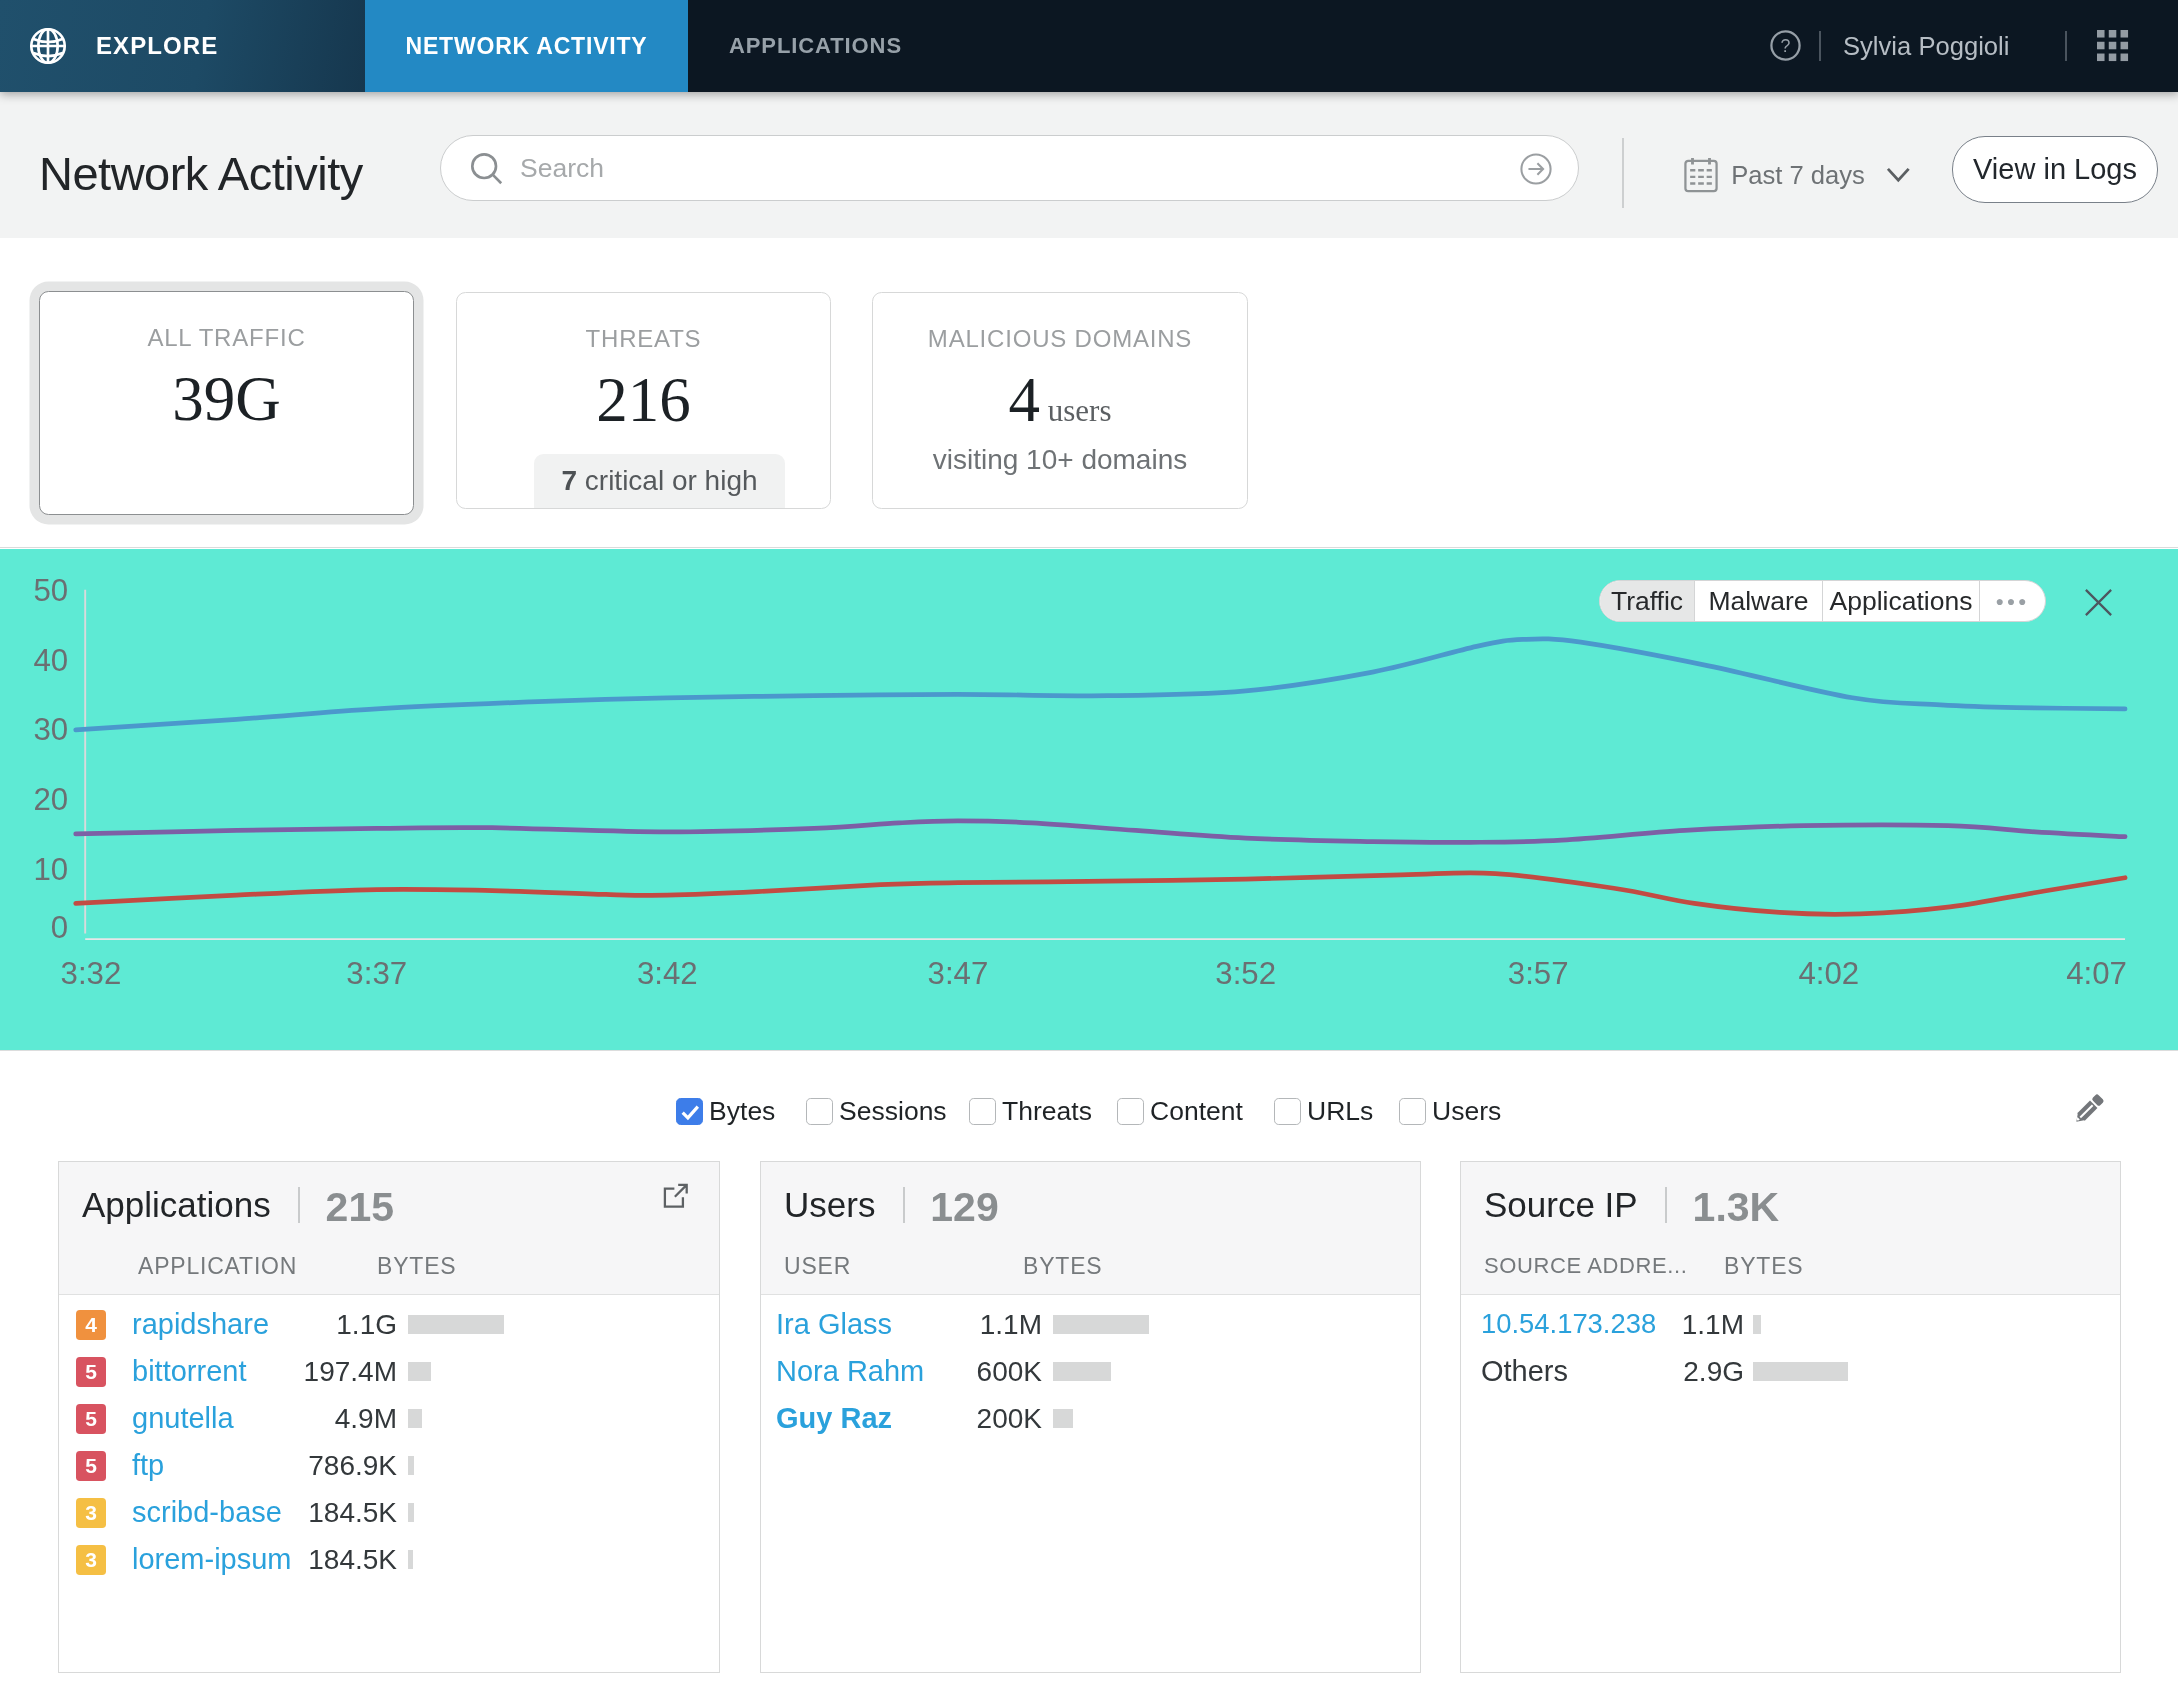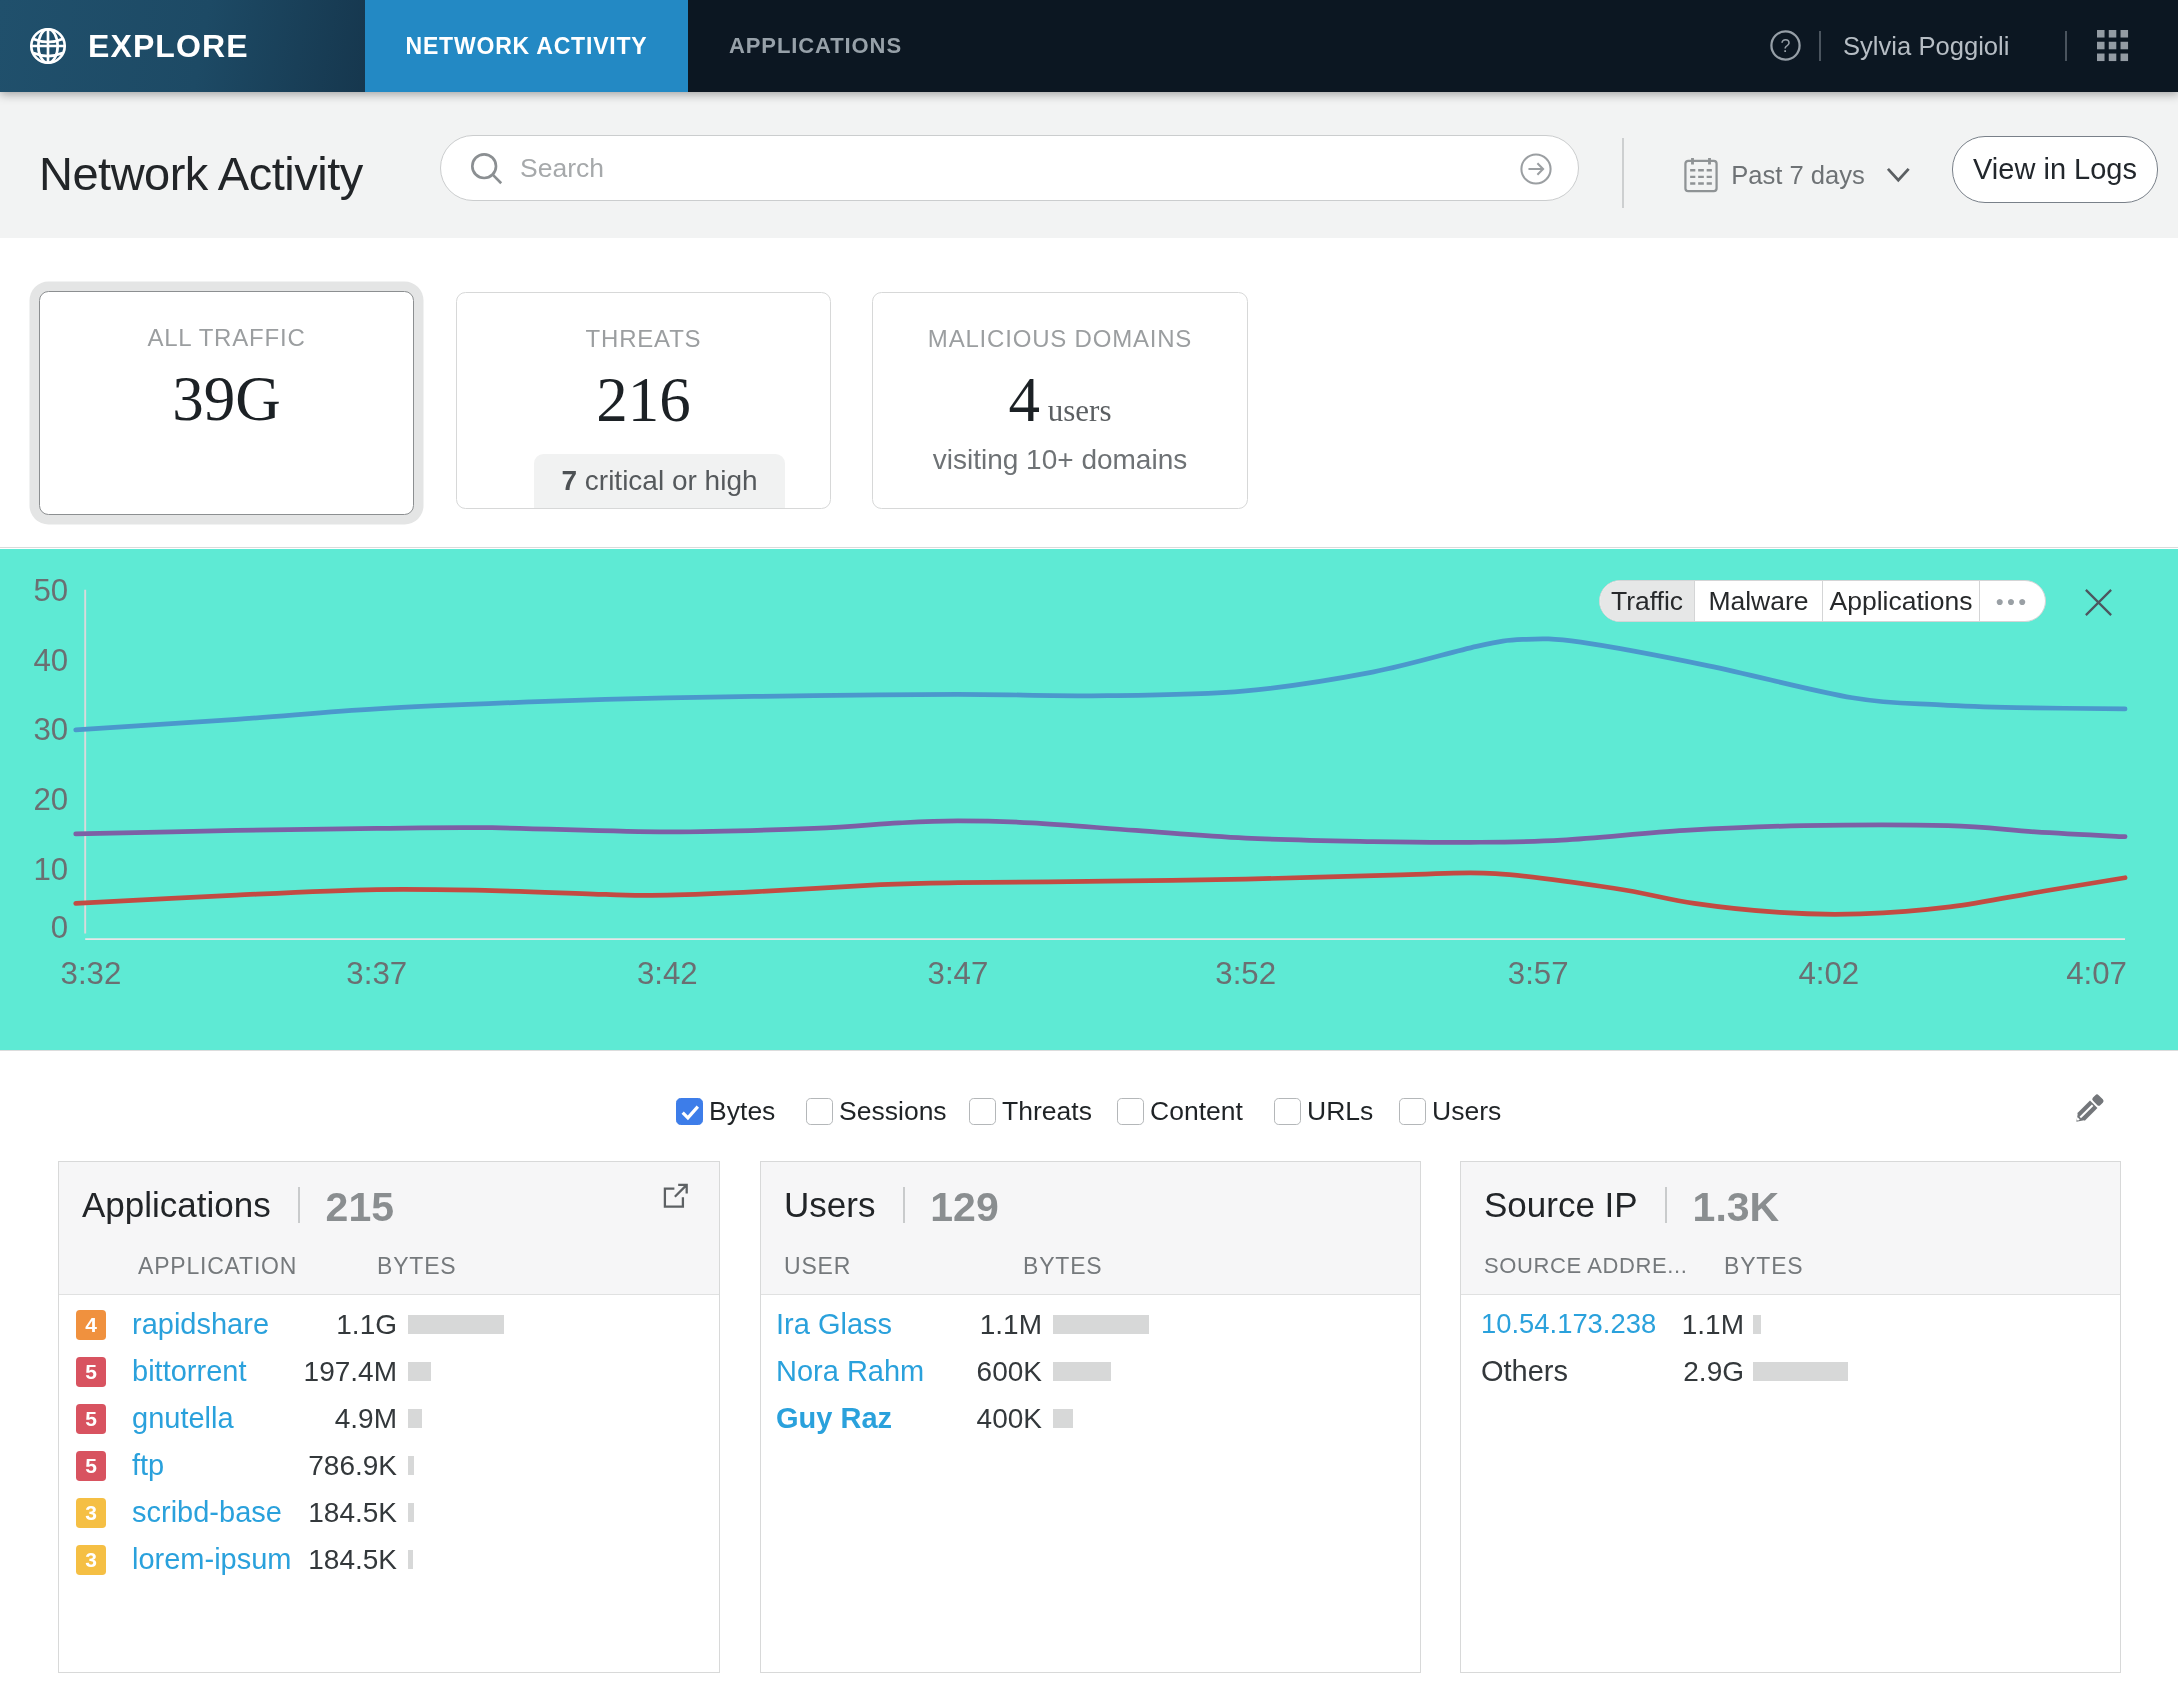--- a/index.html
+++ b/index.html
@@ -3,21 +3,21 @@
 <meta charset="utf-8">
 <style>
 * { margin:0; padding:0; box-sizing:border-box; }
 html,body { width:2179px; height:1696px; background:#fff; font-family:"Liberation Sans", sans-serif; overflow:hidden; position:relative; }
 .abs { position:absolute; }
 
 
 #topnav { position:absolute; left:0; top:0; width:2179px; height:92px; background:#0c1722; box-shadow:0 2.8px 9.5px rgba(0,0,0,0.35); z-index:10; }
 #explore { position:absolute; left:0; top:0; width:365px; height:92px; background:linear-gradient(100deg,#20506c 0%,#1d4a65 55%,#16374e 100%); display:flex; align-items:center; }
 #explore svg { margin-left:29px; }
-#explore .t { color:#fff; font-size:32px; font-weight:bold; letter-spacing:1.1px; margin-left:21px; }
+#explore .t { color:#fff; font-size:24px; font-weight:bold; letter-spacing:1.1px; margin-left:29px; }
 #tab-na { position:absolute; left:365px; top:0; width:323px; height:92px; background:#2389c4; color:#fff; font-size:23px; font-weight:bold; letter-spacing:0.8px; display:flex; align-items:center; justify-content:center; }
 #tab-apps { position:absolute; left:688px; top:0; height:92px; padding-left:41px; color:#97a1a9; font-size:22px; font-weight:bold; letter-spacing:0.9px; display:flex; align-items:center; }
 .nav-div { position:absolute; top:31px; width:1.9px; height:30px; background:#4a545e; }
 #nav-name { position:absolute; left:1843px; top:0; height:92px; display:flex; align-items:center; color:#b6bdc4; font-size:25.6px; }
 
 
 #hdr { position:absolute; left:0; top:92px; width:2179px; height:147px; background:#f2f3f3; border-bottom:1.9px solid #e2e3e3; }
 #title { position:absolute; left:39px; top:54px; font-size:47px; color:#222528; font-weight:400; letter-spacing:-0.5px; }
 #search { position:absolute; left:440px; top:43px; width:1139px; height:66px; background:#fff; border:1.9px solid #cbcdce; border-radius:33px; }
 #search .ph { position:absolute; left:79px; top:17px; font-size:26.5px; color:#a6a9ab; }
@@ -290,21 +290,21 @@
           <div class="val" style="left:92px;width:189px">1.1M</div>
           <div class="bar" style="left:292px;width:96px"></div>
         </div>
       <div class="row">
           <div class="name" style="left:15px">Nora Rahm</div>
           <div class="val" style="left:92px;width:189px">600K</div>
           <div class="bar" style="left:292px;width:58px"></div>
         </div>
       <div class="row">
           <div class="name" style="left:15px;font-weight:bold">Guy Raz</div>
-          <div class="val" style="left:92px;width:189px">400K</div>
+          <div class="val" style="left:92px;width:189px">200K</div>
           <div class="bar" style="left:292px;width:20px"></div>
         </div>
     </div>
   </div>
 
   <div class="panel" id="panel3">
     <div class="phead">
       <div class="ttl">Source IP<span class="bar"></span><span class="cnt">1.3K</span></div>
       <div class="cols" style="left:23px;font-size:22px;letter-spacing:0.6px">SOURCE ADDRE...</div>
       <div class="cols" style="left:263px">BYTES</div>

